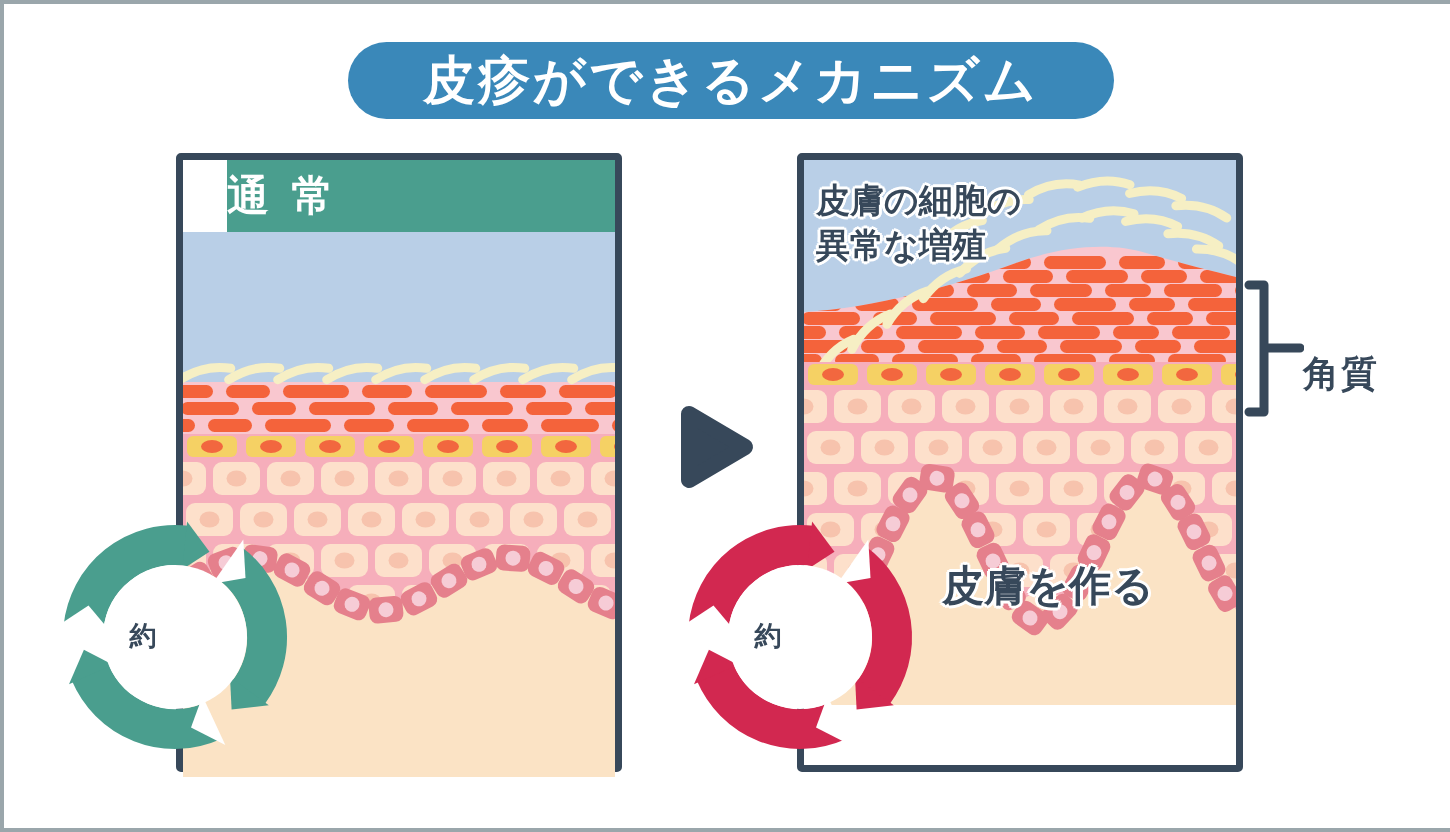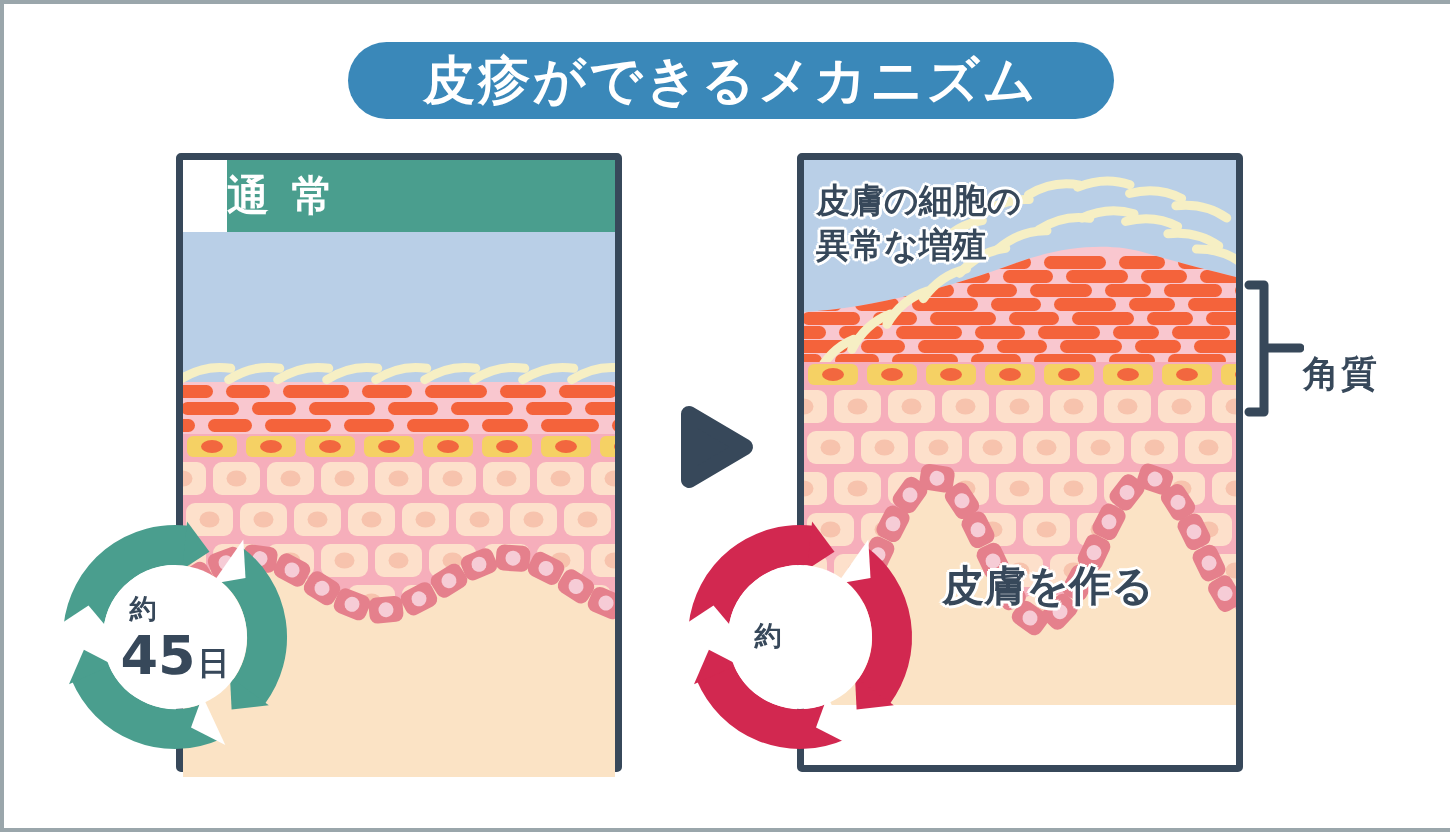--- a/index.html
+++ b/index.html
@@ -608,21 +608,20 @@
         <polygon points="-0.5 107.6,53.2 112.3,31.5 86.5" fill="#ffffff"></polygon>
         <polygon points="186.3 20.5,155.3 64.8,188.5 58.9" fill="#ffffff"></polygon>
         <polygon points="168.3 225.9,145.5 176.9,134.0 208.6" fill="#ffffff"></polygon>
         <polygon points="130.1 2.6,125.1 50.4,152.5 32.7" fill="#4a9e8e"></polygon>
         <polygon points="211.8 186.2,173.0 158.0,174.6 190.5" fill="#4a9e8e"></polygon>
         <polygon points="12.0 165.2,55.9 145.7,26.9 130.8" fill="#4a9e8e"></polygon>
         <circle cx="118" cy="118" r="72" fill="#ffffff"></circle>
       </svg>
     <div class="badge-text">
       <div class="yaku">約</div>
-      <div class="days"><span class="num">45</span><span class="unit">日</span></div>
     </div>
   </div>
 
   <div class="badge badge-psoriasis">
     <svg id="ring-psoriasis" viewBox="0 0 236 236">
         <path d="M26.5 108.4 A 92 92 0 0 1 129.2 26.7" stroke="#d22850" stroke-width="40" fill="none"></path>
         <path d="M172.1 43.6 A 92 92 0 0 1 191.5 173.4" stroke="#d22850" stroke-width="40" fill="none"></path>
         <path d="M155.4 202.0 A 92 92 0 0 1 33.3 153.9" stroke="#d22850" stroke-width="40" fill="none"></path>
         <polygon points="-0.5 107.6,53.2 112.3,31.5 86.5" fill="#ffffff"></polygon>
         <polygon points="186.3 20.5,155.3 64.8,188.5 58.9" fill="#ffffff"></polygon>

